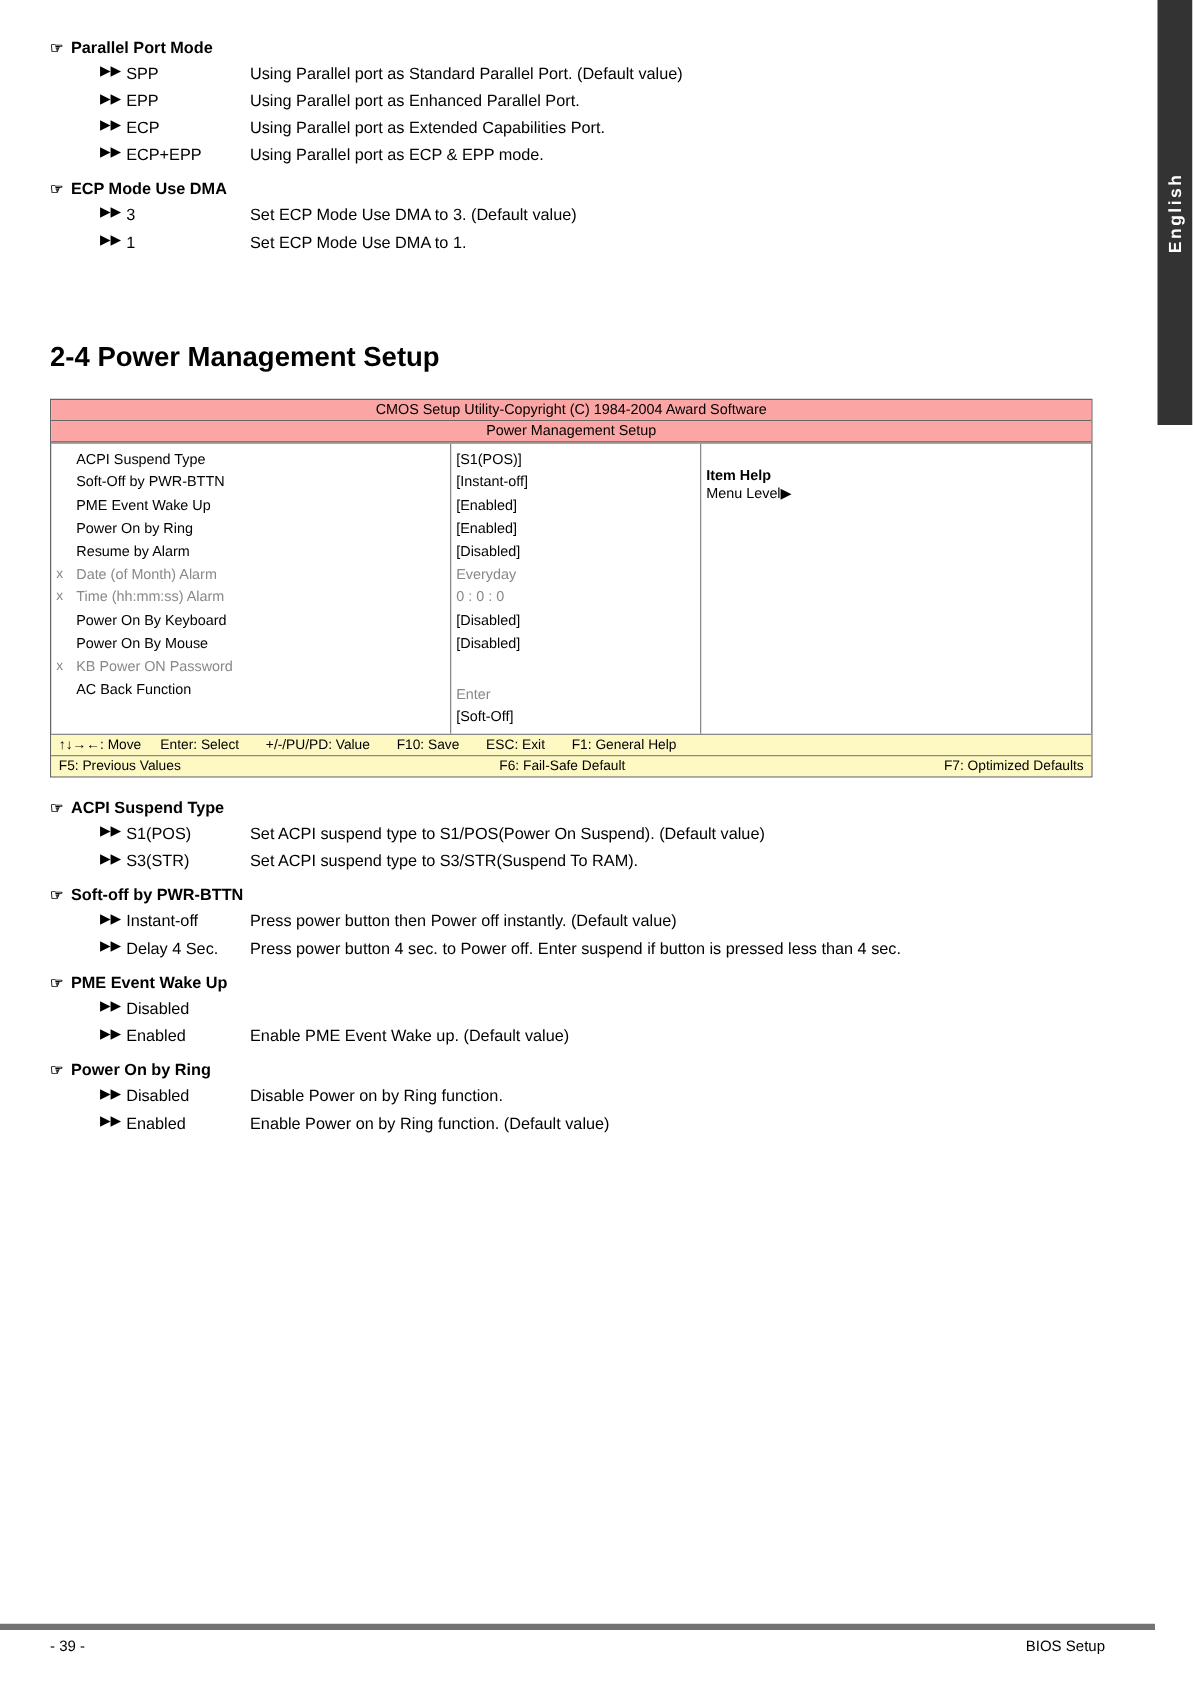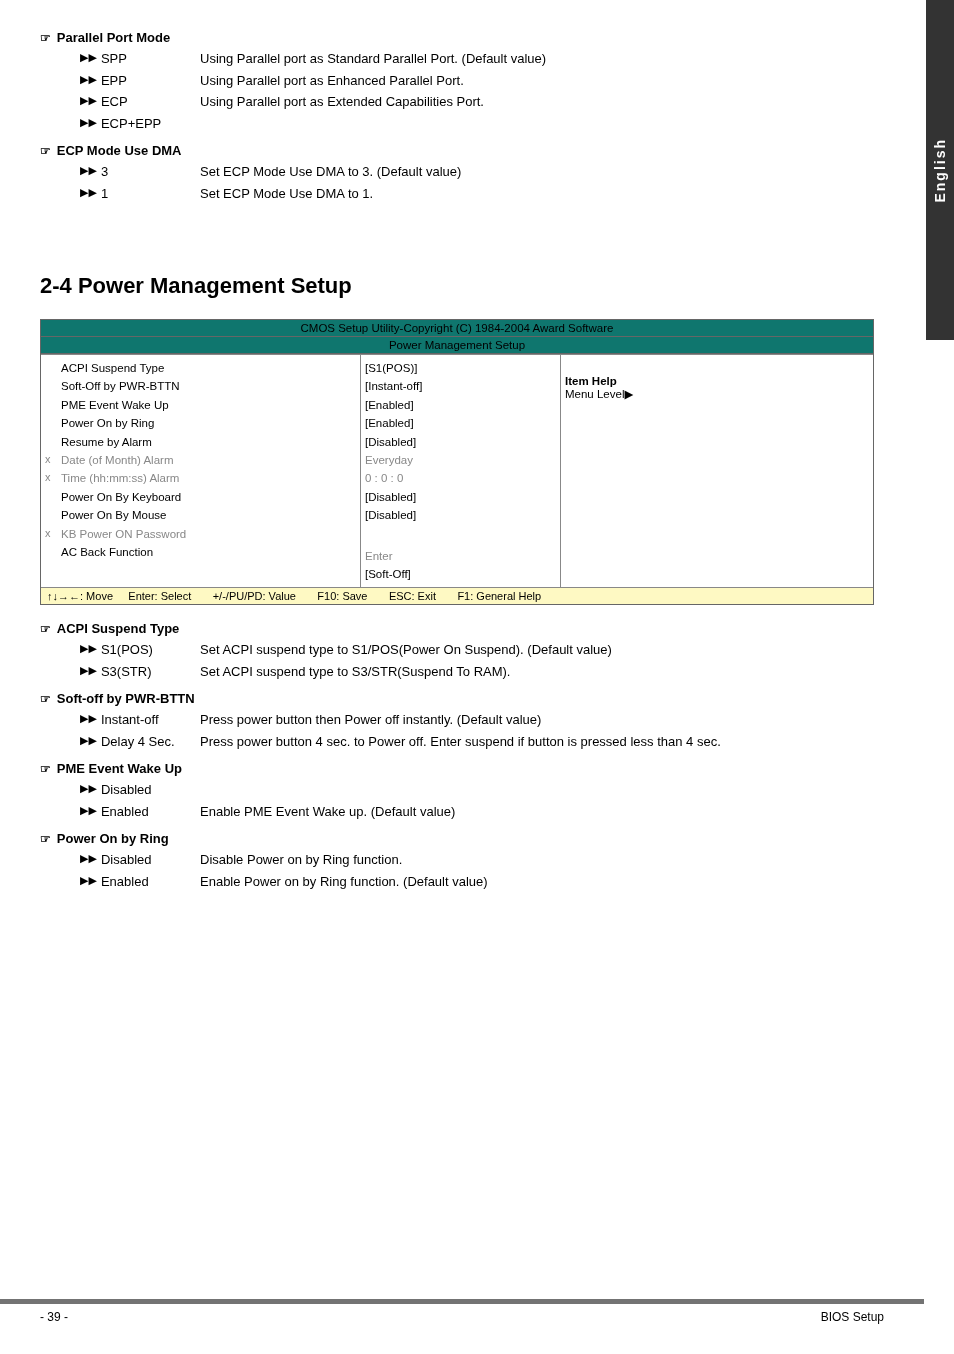--- a/index.html
+++ b/index.html
@@ -79,21 +79,21 @@
     
     .section-gap { height: 16px; }
 
     
     .bios-table-wrapper {
       border: 1px solid #666;
       margin: 20px 0 16px 0;
       font-size: 11.5px;
     }
     .bios-title-row {
-      background: #0f766e;
+      background: #fca5a5;
       text-align: center;
       padding: 2px 0;
       border-bottom: 1px solid #666;
       font-size: 11.5px;
     }
     .bios-table-body {
       display: flex;
       border-top: 1px solid #888;
     }
     .bios-left-col {
@@ -203,20 +203,21 @@
           <span class="sub-item-arrow">▶▶</span>
           <span>ECP</span>
         </span>
         <span class="sub-item-desc">Using Parallel port as Extended Capabilities Port.</span>
       </div>
       <div class="sub-item">
         <span class="sub-item-label">
           <span class="sub-item-arrow">▶▶</span>
           <span>ECP+EPP</span>
         </span>
+        <span class="sub-item-desc">Using Parallel port as ECP &amp; EPP mode.</span>
       </div>
     </div>
   </div>
 
   <div class="ecp-section">
     <div class="section-header">
       <span class="arrow-icon">☞</span>
       <span>ECP Mode Use DMA</span>
     </div>
     <div class="sub-items">
@@ -350,20 +351,25 @@
         &nbsp;&nbsp;&nbsp;&nbsp;&nbsp;
         <span>+/-/PU/PD: Value</span>
         &nbsp;&nbsp;&nbsp;&nbsp;&nbsp;
         <span>F10: Save</span>
         &nbsp;&nbsp;&nbsp;&nbsp;&nbsp;
         <span>ESC: Exit</span>
         &nbsp;&nbsp;&nbsp;&nbsp;&nbsp;
         <span>F1: General Help</span>
       </div>
     </div>
+    <div class="bios-footer">
+      <span>F5: Previous Values</span>
+      <span>F6: Fail-Safe Default</span>
+      <span>F7: Optimized Defaults</span>
+    </div>
   </div>
 
   <div style="margin-top:8px;">
     <div class="section-header">
       <span class="arrow-icon">☞</span>
       <span>ACPI Suspend Type</span>
     </div>
     <div class="sub-items">
       <div class="sub-item">
         <span class="sub-item-label">

